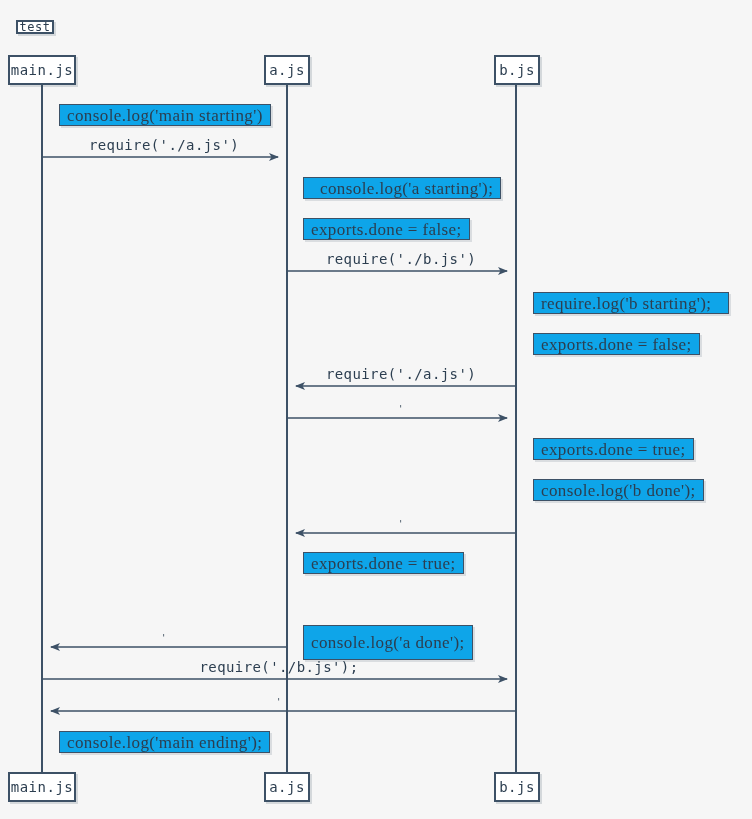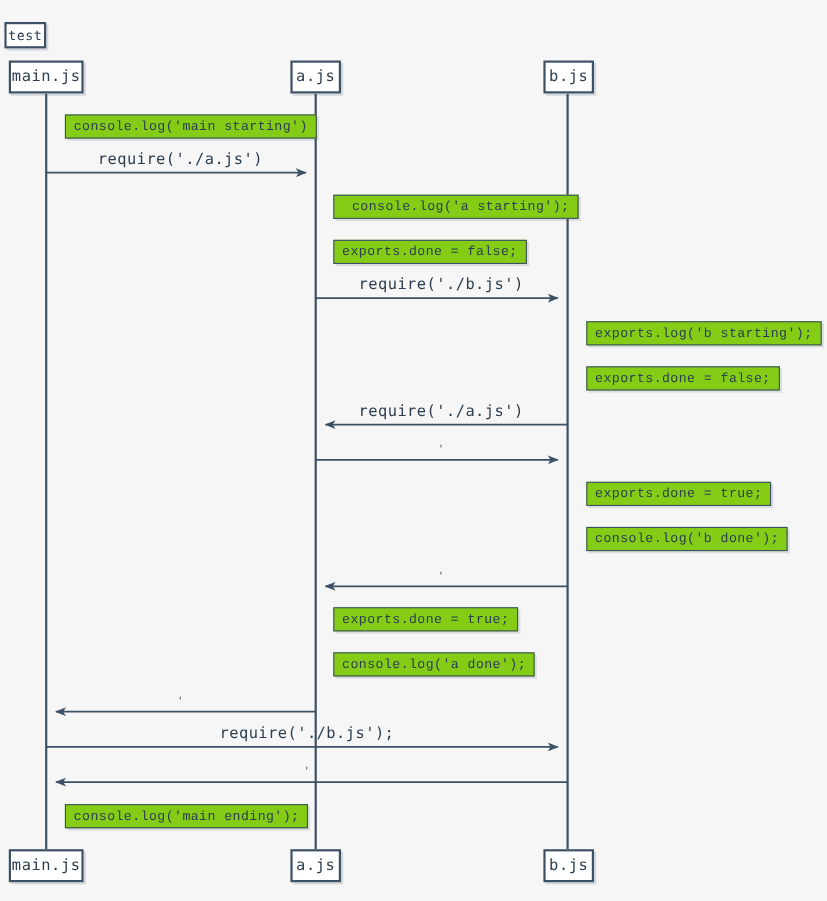--- a/index.html
+++ b/index.html
@@ -45,25 +45,25 @@
     white-space: nowrap;
   }
   .box.title {
     font-size: 12px;
   }
 
   
   .note {
     position: absolute;
     box-sizing: border-box;
-    background: #84cc16;
+    background: #0ea5e9;
     border: 1.5px solid #3d5166;
     color: #2c3e50;
-    font-family: Liberation Mono, monospace;
-    font-size: 12px;
+    font-family: Liberation Serif, serif;
+    font-size: 17px;
     line-height: 1;
     padding: 5px 7px;
     letter-spacing: 0.4px;
     box-shadow: 2px 2px 0 rgba(61,81,102,0.15);
     white-space: nowrap;
     display: flex;
     align-items: center;
   }
 
   
@@ -106,21 +106,21 @@
         <line x1="287" y1="271" x2="507" y2="271" stroke="#3d5166" stroke-width="1.6" marker-end="url(#arrow-right)"></line>
         <line x1="516" y1="386" x2="296" y2="386" stroke="#3d5166" stroke-width="1.6" marker-end="url(#arrow-left)"></line>
         <line x1="287" y1="418" x2="507" y2="418" stroke="#3d5166" stroke-width="1.6" marker-end="url(#arrow-right)"></line>
         <line x1="516" y1="533" x2="296" y2="533" stroke="#3d5166" stroke-width="1.6" marker-end="url(#arrow-left)"></line>
         <line x1="287" y1="647" x2="51" y2="647" stroke="#3d5166" stroke-width="1.6" marker-end="url(#arrow-left)"></line>
         <line x1="42" y1="679" x2="507" y2="679" stroke="#3d5166" stroke-width="1.6" marker-end="url(#arrow-right)"></line>
         <line x1="516" y1="711" x2="51" y2="711" stroke="#3d5166" stroke-width="1.6" marker-end="url(#arrow-left)"></line>
       </g>
   </svg>
 
-  <div class="box title" id="title-box" style="left: 4px; top: 20px; width: 38px; height: 24px;">test</div>
+  <div class="box title" id="title-box" style="left: 16px; top: 20px; width: 38px; height: 14px;">test</div>
 
   <div id="heads">
       <div class="box" style="left: 8px; top: 55px; width: 68px; height: 30px;">
         <span>main.js</span>
       </div>
       <div class="box" style="left: 264px; top: 55px; width: 46px; height: 30px;">
         <span>a.js</span>
       </div>
       <div class="box" style="left: 494px; top: 55px; width: 46px; height: 30px;">
         <span>b.js</span>
@@ -143,35 +143,35 @@
       <div class="note" style="left: 59px; top: 104px; min-width: 209px; height: 22px;">
         <span>console.log('main starting')</span>
       </div>
       <div class="note" style="left: 303px; top: 177px; min-width: 196px; height: 22px; padding-left: 16px;">
         <span>console.log('a starting');</span>
       </div>
       <div class="note" style="left: 303px; top: 218px; min-width: 159px; height: 22px;">
         <span>exports.done = false;</span>
       </div>
       <div class="note" style="left: 533px; top: 292px; min-width: 196px; height: 22px;">
-        <span>exports.log('b starting');</span>
+        <span>require.log('b starting');</span>
       </div>
       <div class="note" style="left: 533px; top: 333px; min-width: 159px; height: 22px;">
         <span>exports.done = false;</span>
       </div>
       <div class="note" style="left: 533px; top: 438px; min-width: 152px; height: 22px;">
         <span>exports.done = true;</span>
       </div>
       <div class="note" style="left: 533px; top: 479px; min-width: 167px; height: 22px;">
         <span>console.log('b done');</span>
       </div>
       <div class="note" style="left: 303px; top: 552px; min-width: 152px; height: 22px;">
         <span>exports.done = true;</span>
       </div>
-      <div class="note" style="left: 303px; top: 593px; min-width: 167px; height: 22px;">
+      <div class="note" style="left: 303px; top: 625px; min-width: 167px; height: 35px;">
         <span>console.log('a done');</span>
       </div>
       <div class="note" style="left: 59px; top: 731px; min-width: 201px; height: 22px;">
         <span>console.log('main ending');</span>
       </div>
     </div>
 
   <div id="labels">
       <div class="msg-label" style="left: 164px; top: 152px;">require('./a.js')</div>
       <div class="msg-label" style="left: 401px; top: 266px;">require('./b.js')</div>

